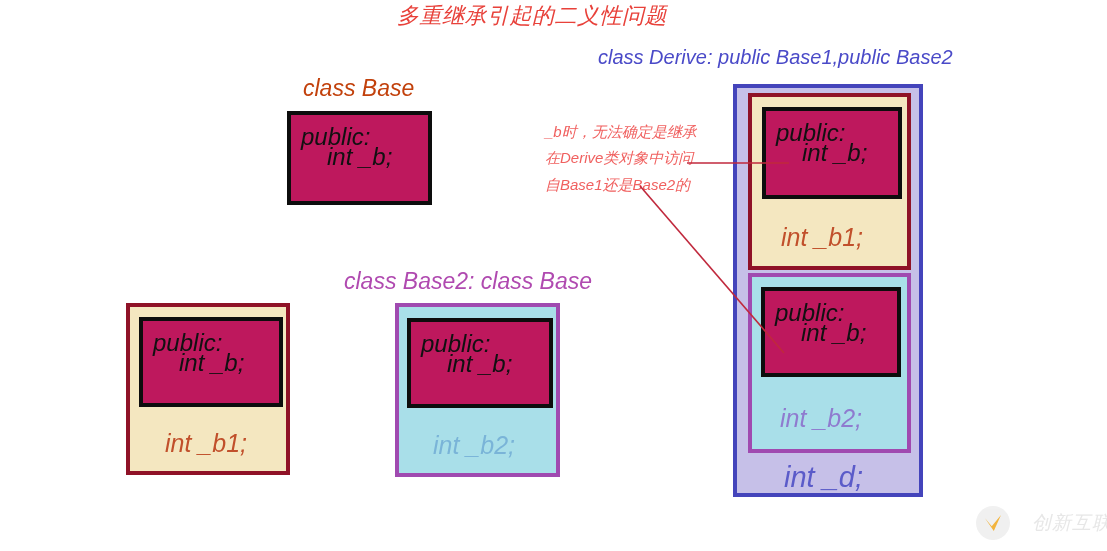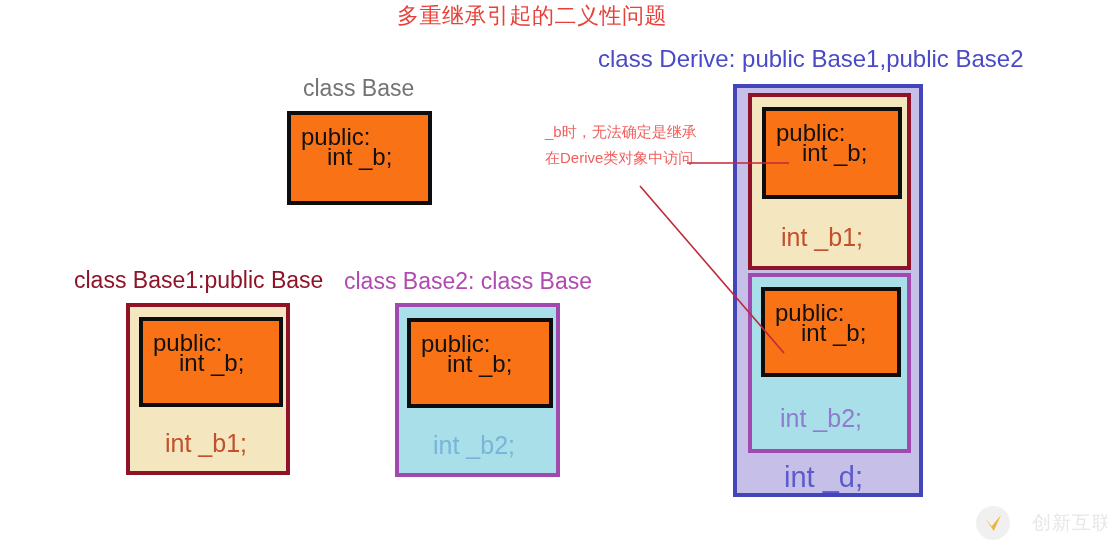--- a/index.html
+++ b/index.html
@@ -9,47 +9,48 @@
   }
   body {
     font-family: "Liberation Sans", "DejaVu Sans", sans-serif;
   }
   #canvas {
     position: relative;
     width: 1107px;
     height: 551px;
     background: #ffffff;
     overflow: hidden;
+    font-style: italic;
   }
   .lbl {
     position: absolute;
     white-space: nowrap;
     line-height: 1.1;
   }
 
   
   #title {
     left: 397px;
     top: 4px;
     font-size: 22px;
     color: #e8413a;
     letter-spacing: 0.5px;
   }
 
   
   .caption { font-size: 23px; }
-  #cap-base   { left: 303px; top: 76px;  color: #737373; }
+  #cap-base   { left: 303px; top: 76px;  color: #c2410c; }
   #cap-base1  { left: 74px;  top: 268px; color: #8f1227; }
   #cap-base2  { left: 344px; top: 269px; color: #b04ab0; }
-  #cap-derive { left: 598px; top: 46px;  color: #4a4ac8; font-size: 24px; }
+  #cap-derive { left: 598px; top: 46px;  color: #4a4ac8; font-size: 20px; }
 
   
   .gray-block {
     position: absolute;
-    background: #f97316;
+    background: #be185d;
     border: 4px solid #0d0d0d;
     box-sizing: border-box;
   }
   .gray-block .line {
     position: absolute;
     color: #111111;
     font-size: 24px;
     white-space: nowrap;
   }
   .gray-block .l1 { left: 10px; top: 8px; }
@@ -181,21 +182,20 @@
 
   <div class="lbl" id="title">多重继承引起的二义性问题</div>
 
   <div class="lbl caption" id="cap-base">class Base</div>
 
   <div class="gray-block" id="box-base">
     <span class="line l1">public:</span>
     <span class="line l2">int _b;</span>
   </div>
 
-  <div class="lbl caption" id="cap-base1">class Base1:public Base</div>
 
   <div class="class-box" id="box-base1">
     <div class="gray-block">
       <span class="line l1">public:</span>
       <span class="line l2">int _b;</span>
     </div>
     <span class="member">int _b1;</span>
   </div>
 
   <div class="lbl caption" id="cap-base2">class Base2: class Base</div>
@@ -227,20 +227,21 @@
       </div>
       <span class="member">int _b2;</span>
     </div>
 
     <span class="own-member">int _d;</span>
   </div>
 
   <div id="note">
     <div>_b时，无法确定是继承</div>
     <div>在Derive类对象中访问</div>
+    <div>自Base1还是Base2的</div>
   </div>
 
   <svg id="connectors" viewBox="0 0 1107 551" xmlns="http://www.w3.org/2000/svg">
 
     <line x1="687" y1="163" x2="789" y2="163" stroke="#c0293d" stroke-width="1.6"></line>
 
     <line x1="640" y1="186" x2="784" y2="353" stroke="#c0293d" stroke-width="1.6"></line>
   </svg>
 
   <div id="watermark">

